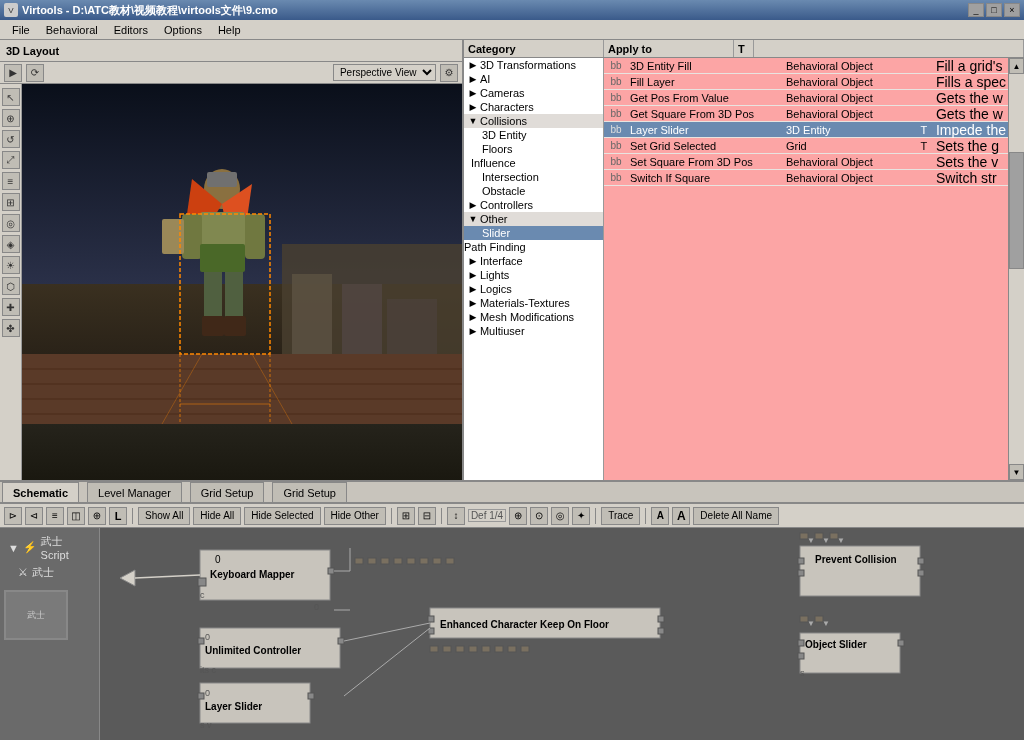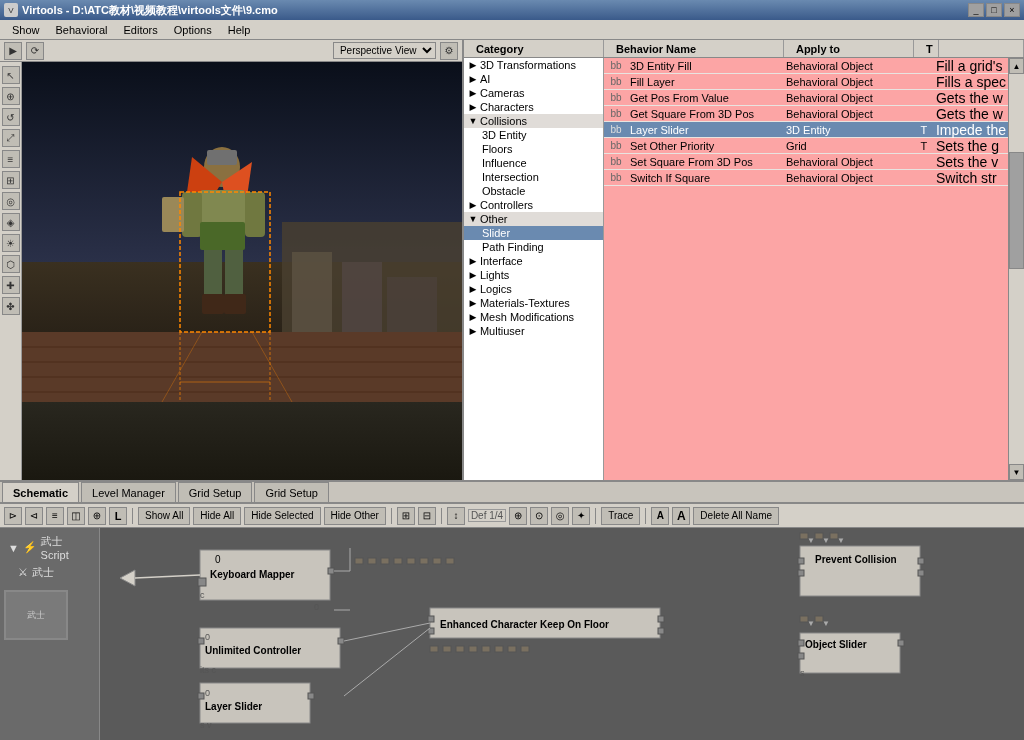--- a/index.html
+++ b/index.html
@@ -33,21 +33,21 @@
 
     
     .scene-bg { width: 100%; height: 100%; background: linear-gradient(180deg, #1a2030 0%, #2a3048 40%, #3a4060 60%, #2a2820 80%, #1a1810 100%); position: relative; }
 
     
     #panel-bb { flex: 1; display: flex; flex-direction: column; background: #d4d0c8; }
     #panel-bb-tabs { height: 22px; background: #c8c4bc; display: flex; align-items: flex-end; padding: 0 2px; border-bottom: 2px solid #888; }
     .bb-tab { height: 20px; padding: 0 12px; background: #c0bdb5; border: 1px solid #888; border-bottom: none; cursor: pointer; display: flex; align-items: center; font-size: 11px; margin-right: 2px; }
     .bb-tab.active { background: #d4d0c8; border-bottom: 1px solid #d4d0c8; font-weight: bold; }
     #bb-table-header { display: flex; background: #d4d0c8; border-bottom: 1px solid #888; height: 18px; align-items: center; }
-    .bb-col { font-size: 11px; padding: 0 12px; border-right: 1px solid #999; height: 100%; display: flex; align-items: center; font-weight: bold; }
+    .bb-col { font-size: 11px; padding: 0 4px; border-right: 1px solid #999; height: 100%; display: flex; align-items: center; font-weight: bold; }
     .bb-col-category { width: 140px; }
     .bb-col-behavior { width: 180px; }
     .bb-col-apply { width: 130px; }
     .bb-col-t { width: 20px; }
     .bb-col-desc { flex: 1; }
 
     #bb-scroll { flex: 1; overflow-y: auto; overflow-x: hidden; background: #fff; display: flex; }
     #bb-left { width: 140px; border-right: 1px solid #999; background: #fff; overflow-y: auto; flex-shrink: 0; }
     #bb-right { flex: 1; overflow-y: auto; background: #fca5a5; }
 
@@ -63,21 +63,21 @@
     .bb-row-apply { width: 130px; font-size: 11px; flex-shrink: 0; padding: 0 2px; }
     .bb-row-t { width: 20px; font-size: 11px; flex-shrink: 0; text-align: center; }
     .bb-row-desc { flex: 1; font-size: 14px; padding: 0 2px; overflow: hidden; text-overflow: ellipsis; white-space: nowrap; }
 
     
     #bb-scrollbar { width: 16px; background: #d4d0c8; border-left: 1px solid #888; display: flex; flex-direction: column; }
 
     
     #bottom-section { flex: 1; display: flex; flex-direction: column; border-top: 2px solid #888; }
     #bottom-tabs { height: 22px; background: #c8c4bc; display: flex; align-items: flex-end; padding: 0 2px; border-bottom: 2px solid #888; }
-    .bottom-tab { height: 20px; padding: 0 10px; background: #c0bdb5; border: 1px solid #888; border-bottom: none; cursor: pointer; display: flex; align-items: center; font-size: 11px; margin-right: 2px; }
+    .bottom-tab { height: 20px; padding: 0 10px; background: #c0bdb5; border: 1px solid #888; border-bottom: none; cursor: pointer; display: flex; align-items: center; font-size: 11px; margin-right: 8px; }
     .bottom-tab.active { background: #d4d0c8; font-weight: bold; }
 
     #bottom-toolbar { height: 24px; background: #d4d0c8; border-bottom: 1px solid #888; display: flex; align-items: center; padding: 0 4px; gap: 3px; }
     .btoolbar-btn { height: 18px; padding: 0 6px; background: #c0bdb5; border: 1px solid #888; cursor: pointer; font-size: 10px; display: flex; align-items: center; white-space: nowrap; }
     .btoolbar-sep { width: 1px; height: 16px; background: #888; margin: 0 2px; }
     .btoolbar-icon { width: 18px; height: 18px; background: #c0bdb5; border: 1px solid #888; cursor: pointer; display: flex; align-items: center; justify-content: center; font-size: 10px; }
 
     #schematic-content { flex: 1; background: #5a5a5a; display: flex; overflow: hidden; position: relative; }
     #schematic-left { width: 100px; background: #6a6a6a; border-right: 1px solid #888; padding: 4px; }
     #schematic-main { flex: 1; overflow: hidden; position: relative; }
@@ -101,32 +101,35 @@
     <span id="titlebar-title">Virtools - D:\ATC教材\视频教程\virtools文件\9.cmo</span>
   </div>
   <div id="titlebar-controls">
     <div class="titlebar-btn">_</div>
     <div class="titlebar-btn">□</div>
     <div class="titlebar-btn">×</div>
   </div>
 </div>
 
 <div id="menubar">
-  <span class="menu-item">Show</span>
+  <span class="menu-item">File</span>
   <span class="menu-item">Behavioral</span>
   <span class="menu-item">Editors</span>
   <span class="menu-item">Options</span>
   <span class="menu-item">Help</span>
 </div>
 
 <div id="main-layout">
 
   <div id="top-section">
 
     <div id="panel-3d">
+      <div id="panel-3d-header">
+        <span>3D Layout</span>
+      </div>
       <div id="panel-3d-toolbar">
         <div class="tool-btn">▶</div>
         <div class="tool-btn">⟳</div>
         <span style="flex:1"></span>
         <select class="view-select">
           <option>Perspective View</option>
         </select>
         <div class="tool-btn">⚙</div>
       </div>
       <div id="panel-3d-view">
@@ -214,21 +217,20 @@
           </div>
         </div>
       </div>
     </div>
 
     <div id="panel-bb">
 
 
       <div id="bb-table-header">
         <div class="bb-col bb-col-category">Category</div>
-        <div class="bb-col bb-col-behavior">Behavior Name</div>
         <div class="bb-col bb-col-apply">Apply to</div>
         <div class="bb-col bb-col-t">T</div>
         <div class="bb-col bb-col-desc"></div>
       </div>
 
       <div id="bb-scroll">
 
         <div id="bb-left">
 
           <div class="tree-item" style="padding-left:2px;">
@@ -250,41 +252,41 @@
           <div class="tree-item" style="padding-left:2px; background:#e0dcd8;">
             <span class="tree-arrow">▼</span>
             <span class="tree-label">Collisions</span>
           </div>
           <div class="tree-item" style="padding-left:18px;">
             <span class="tree-label">3D Entity</span>
           </div>
           <div class="tree-item" style="padding-left:18px;">
             <span class="tree-label">Floors</span>
           </div>
-          <div class="tree-item" style="padding-left:18px;">
+          <div class="tree-item" style="padding-left:7px;">
             <span class="tree-label">Influence</span>
           </div>
           <div class="tree-item" style="padding-left:18px;">
             <span class="tree-label">Intersection</span>
           </div>
           <div class="tree-item" style="padding-left:18px;">
             <span class="tree-label">Obstacle</span>
           </div>
           <div class="tree-item" style="padding-left:2px;">
             <span class="tree-arrow">▶</span>
             <span class="tree-label">Controllers</span>
           </div>
           <div class="tree-item" style="padding-left:2px; background:#e0dcd8;">
             <span class="tree-arrow">▼</span>
             <span class="tree-label">Other</span>
           </div>
           <div class="tree-item selected" style="padding-left:18px;">
             <span class="tree-label">Slider</span>
           </div>
-          <div class="tree-item" style="padding-left:18px;">
+          <div class="tree-item" style="">
             <span class="tree-label">Path Finding</span>
           </div>
           <div class="tree-item" style="padding-left:2px;">
             <span class="tree-arrow">▶</span>
             <span class="tree-label">Interface</span>
           </div>
           <div class="tree-item" style="padding-left:2px;">
             <span class="tree-arrow">▶</span>
             <span class="tree-label">Lights</span>
           </div>
@@ -337,21 +339,21 @@
           </div>
           <div class="bb-row selected">
             <div class="bb-row-prefix" style="color:#ddd;">bb</div>
             <div class="bb-row-name">Layer Slider</div>
             <div class="bb-row-apply">3D Entity</div>
             <div class="bb-row-t">T</div>
             <div class="bb-row-desc">Impede the</div>
           </div>
           <div class="bb-row">
             <div class="bb-row-prefix">bb</div>
-            <div class="bb-row-name">Set Other Priority</div>
+            <div class="bb-row-name">Set Grid Selected</div>
             <div class="bb-row-apply">Grid</div>
             <div class="bb-row-t">T</div>
             <div class="bb-row-desc">Sets the g</div>
           </div>
           <div class="bb-row">
             <div class="bb-row-prefix">bb</div>
             <div class="bb-row-name">Set Square From 3D Pos</div>
             <div class="bb-row-apply">Behavioral Object</div>
             <div class="bb-row-t"></div>
             <div class="bb-row-desc">Sets the v</div>

